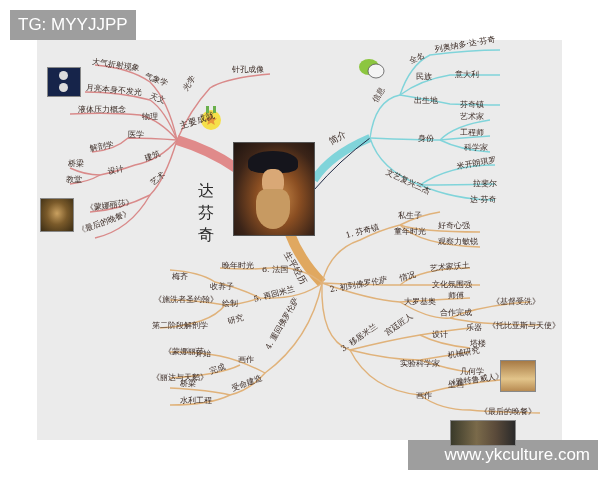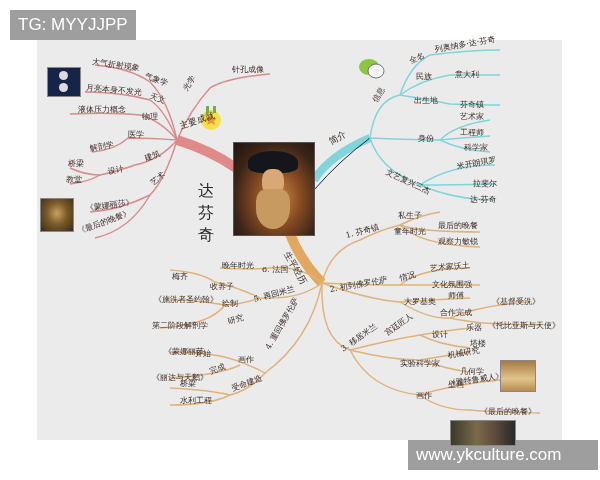--- a/index.html
+++ b/index.html
@@ -17,21 +17,21 @@
     position: absolute; font-size: 8px; color: #3a2a24; white-space: nowrap;
     line-height: 1; transform-origin: left center;
   }
   .lbl.big { font-size: 9px; }
   .title-v {
     position: absolute; left: 198px; top: 180px; width: 16px;
     font-size: 16px; line-height: 22px; color: #2a2a2a; text-align: center;
   }
   .wm {
     position: absolute; background: #9e9e9e; color: #ffffff;
-    font-family: "Liberation Sans", sans-serif; padding: 0 8px;
+    font-family: "Liberation Sans", sans-serif; padding: 0 8px; text-align: right;
   }
   .wm-tl { left: 10px; top: 10px; height: 30px; line-height: 30px; font-size: 17px; }
   .wm-br { left: 408px; top: 440px; height: 30px; line-height: 30px; font-size: 17px; width: 174px; }
   .thumb { position: absolute; border: 1px solid #888; }
   .portrait {
     position: absolute; left: 234px; top: 143px; width: 80px; height: 92px;
     background: radial-gradient(ellipse at 55% 60%, #c98a4a 0%, #8a4e22 35%, #3b2418 70%, #1e1410 100%);
     box-shadow: 0 0 0 1px #555;
   }
   .portrait .hat {
@@ -183,21 +183,21 @@
 <div class="lbl" style="left:464px;top:144px">科学家</div>
 <div class="lbl" style="left:386px;top:168px;transform:rotate(25deg)">文艺复兴三杰</div>
 <div class="lbl" style="left:457px;top:163px;transform:rotate(-10deg)">米开朗琪罗</div>
 <div class="lbl" style="left:473px;top:180px">拉斐尔</div>
 <div class="lbl" style="left:470px;top:196px">达·芬奇</div>
 
 <div class="lbl big" style="left:286px;top:248px;transform:rotate(60deg)">生平经历</div>
 <div class="lbl" style="left:346px;top:232px;transform:rotate(-15deg)">1. 芬奇镇</div>
 <div class="lbl" style="left:398px;top:212px">私生子</div>
 <div class="lbl" style="left:394px;top:228px">童年时光</div>
-<div class="lbl" style="left:438px;top:222px">最后的晚餐</div>
+<div class="lbl" style="left:438px;top:222px">好奇心强</div>
 <div class="lbl" style="left:438px;top:238px">观察力敏锐</div>
 <div class="lbl" style="left:330px;top:286px;transform:rotate(-10deg)">2. 初到佛罗伦萨</div>
 <div class="lbl" style="left:400px;top:275px;transform:rotate(-15deg)">情况</div>
 <div class="lbl" style="left:430px;top:265px;transform:rotate(-5deg)">艺术家沃土</div>
 <div class="lbl" style="left:432px;top:281px">文化氛围强</div>
 <div class="lbl" style="left:404px;top:298px">大罗基奥</div>
 <div class="lbl" style="left:448px;top:292px">师傅</div>
 <div class="lbl" style="left:440px;top:309px">合作完成</div>
 <div class="lbl" style="left:492px;top:298px">《基督受洗》</div>
 <div class="lbl" style="left:488px;top:322px">《托比亚斯与天使》</div>

